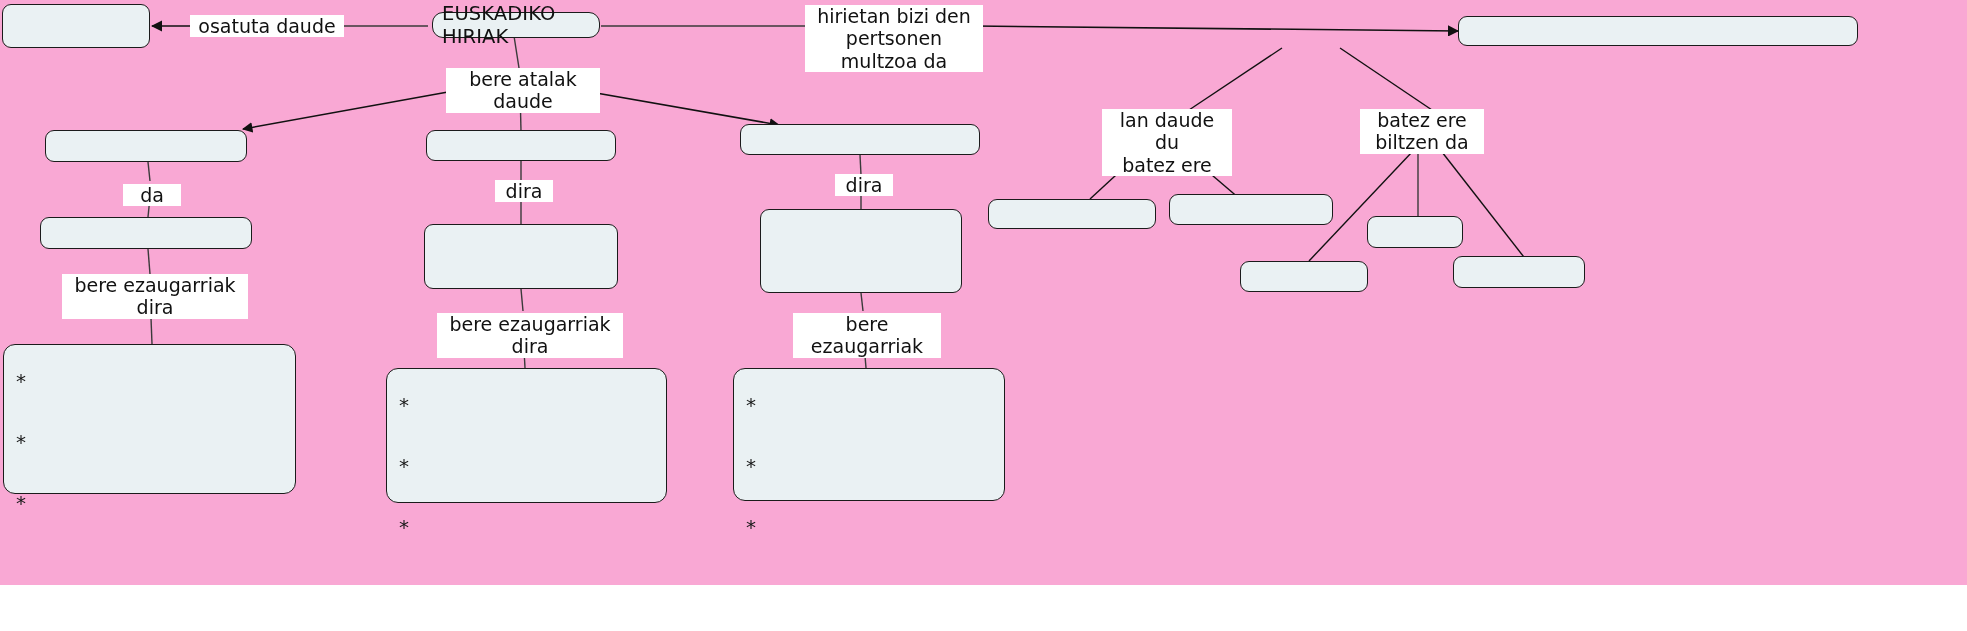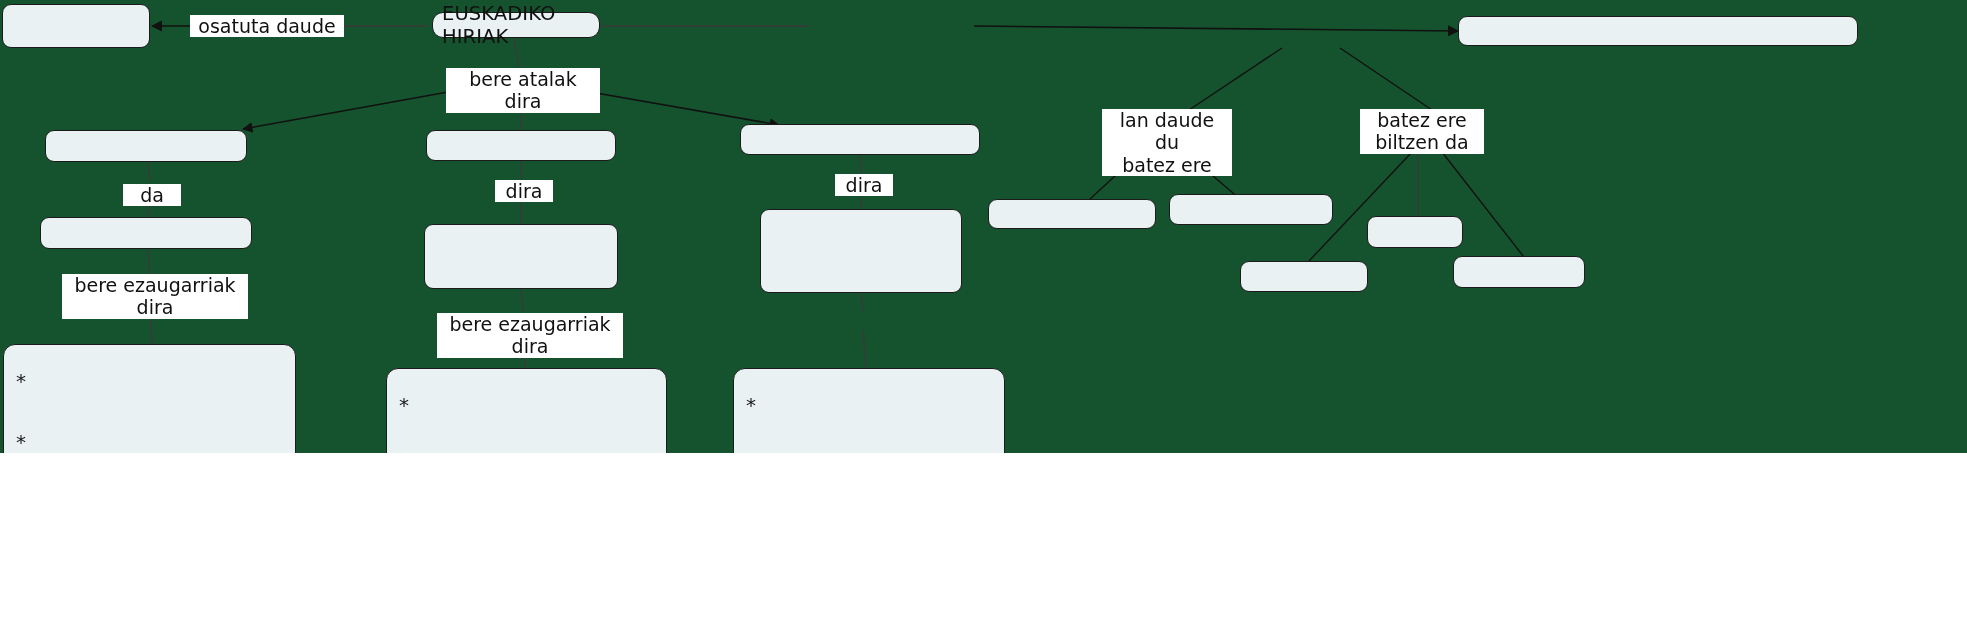--- a/index.html
+++ b/index.html
@@ -6,22 +6,22 @@
     margin: 0;
     padding: 0;
     background: #ffffff;
   }
   body {
     font-family: "DejaVu Sans", sans-serif;
   }
   #canvas {
     position: relative;
     width: 1967px;
-    height: 453px;
-    background: #14532d;
+    height: 585px;
+    background: #f9a8d4;
     overflow: hidden;
   }
   svg.links {
     position: absolute;
     left: 0;
     top: 0;
     width: 1967px;
     height: 631px;
     pointer-events: none;
   }
@@ -157,33 +157,36 @@
   </div>
 
   <div class="node bullets" style="left:733px; top:368px; width:272px; height:133px;">
     <div class="bullet">*</div>
     <div class="bullet">*</div>
     <div class="bullet">*</div>
   </div>
 
   <div class="edge-label" style="left:190px; top:15px; width:148px;">osatuta daude</div>
 
+  <div class="edge-label" style="left:805px; top:5px; width:172px;">hirietan bizi den
+pertsonen multzoa da</div>
 
-  <div class="edge-label" style="left:446px; top:68px; width:148px;">bere atalak dira</div>
+  <div class="edge-label" style="left:446px; top:68px; width:148px;">bere atalak daude</div>
 
   <div class="edge-label" style="left:123px; top:184px; width:52px;">da</div>
 
   <div class="edge-label" style="left:495px; top:180px; width:52px;">dira</div>
 
   <div class="edge-label" style="left:835px; top:174px; width:52px;">dira</div>
 
   <div class="edge-label" style="left:62px; top:274px; width:180px;">bere ezaugarriak dira</div>
 
   <div class="edge-label" style="left:437px; top:313px; width:180px;">bere ezaugarriak dira</div>
 
+  <div class="edge-label" style="left:793px; top:313px; width:142px;">bere ezaugarriak</div>
 
   <div class="edge-label" style="left:1102px; top:109px; width:124px;">lan daude du
 batez ere</div>
 
   <div class="edge-label" style="left:1360px; top:109px; width:118px;">batez ere
 biltzen da</div>
 
 </div>
 
 </body></html>

